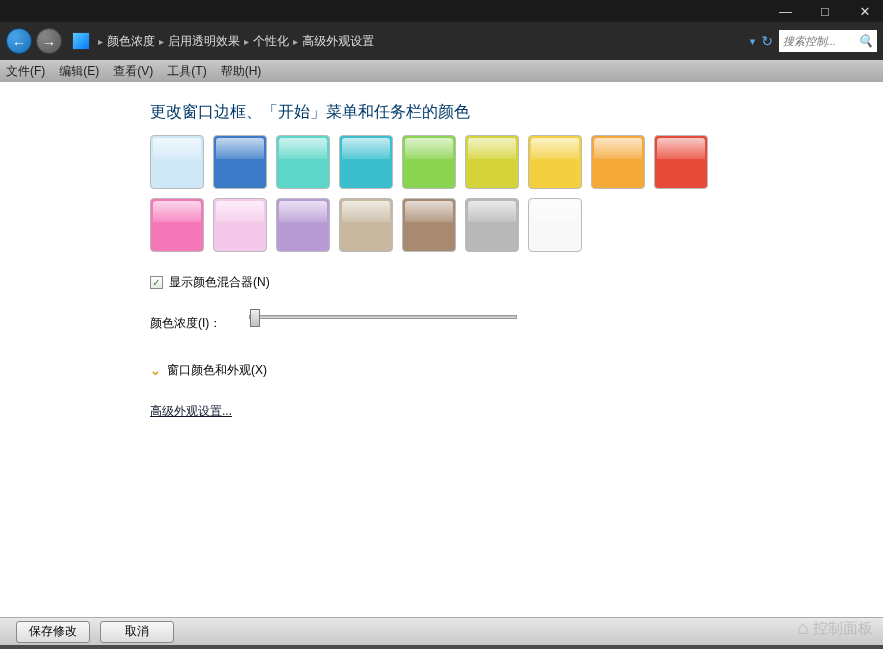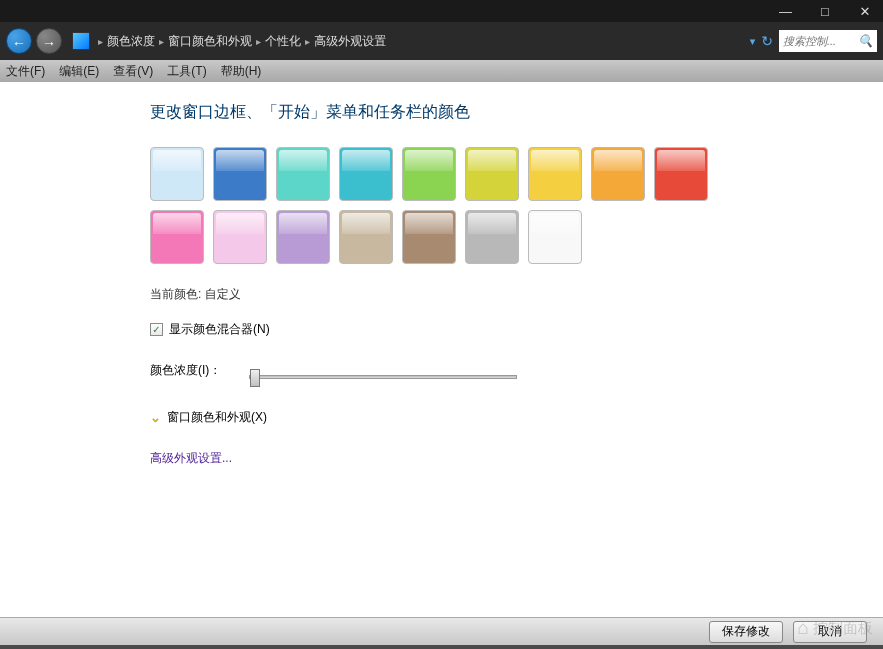--- a/index.html
+++ b/index.html
@@ -111,21 +111,21 @@
     .menu-item { cursor: pointer; text-align: center; }
     .content {
       background: #fff;
       height: 535px;
       padding: 20px 20px 20px 150px;
       position: relative;
     }
     .page-title {
       font-size: 16px;
       color: #003a6a;
-      margin-bottom: 24px;
+      margin-bottom: 12px;
       font-weight: normal;
     }
     .swatches {
       display: flex;
       flex-wrap: wrap;
       gap: 9px;
       width: 570px;
       margin-bottom: 22px;
     }
     .swatch {
@@ -159,21 +159,21 @@
       background: linear-gradient(#fff, #e8e8e8);
       display: inline-flex;
       align-items: center;
       justify-content: center;
       font-size: 10px;
       color: #3a7a3a;
       cursor: pointer;
     }
     .slider-row {
       display: flex;
-      align-items: flex-end;
+      align-items: flex-start;
       gap: 28px;
       margin-bottom: 30px;
     }
     .slider-track {
       width: 268px;
       height: 4px;
       background: linear-gradient(#bbb, #ddd);
       border: 1px solid #999;
       position: relative;
     }
@@ -193,29 +193,30 @@
       gap: 6px;
       margin-bottom: 24px;
       cursor: pointer;
     }
     .chevron {
       color: #d4a82a;
       font-size: 13px;
       font-weight: bold;
     }
     .link {
-      color: #4c1d95;
-      cursor: pointer;
+      color: #0f172a;
+      cursor: pointer;
+      text-decoration: underline;
     }
     .footer {
       height: 28px;
       background: linear-gradient(#e8e8e8, #c8c8c8);
       border-top: 1px solid #aaa;
       display: flex;
-      justify-content: flex-end;
+      justify-content: flex-start;
       align-items: center;
       padding: 0 16px;
       gap: 10px;
       position: relative;
     }
     .btn {
       min-width: 74px;
       height: 22px;
       background: linear-gradient(#f8f8f8, #ddd);
       border: 1px solid #888;
@@ -253,21 +254,21 @@
     <span class="nav-arrow">←</span>
   </span>
   <span class="nav-circle nav-fwd">
     <span class="nav-arrow">→</span>
   </span>
   <span class="nav-icon"></span>
   <div class="breadcrumb">
     <span class="crumb-sep">▸</span>
     <span class="crumb">颜色浓度</span>
     <span class="crumb-sep">▸</span>
-    <span class="crumb">窗口颜色和外观</span>
+    <span class="crumb">启用透明效果</span>
     <span class="crumb-sep">▸</span>
     <span class="crumb">个性化</span>
     <span class="crumb-sep">▸</span>
     <span class="crumb">高级外观设置</span>
   </div>
   <div class="nav-right">
     <span class="dropdown-arrow">▾</span>
     <span class="refresh-icon">↻</span>
     <div class="searchbox">
       <input type="text" placeholder="搜索控制..." style="">
@@ -299,21 +300,20 @@
       <div class="swatch" style="background: rgb(232, 74, 58);"></div>
       <div class="swatch" style="background: rgb(244, 120, 184);"></div>
       <div class="swatch" style="background: rgb(244, 200, 232);"></div>
       <div class="swatch" style="background: rgb(184, 154, 212);"></div>
       <div class="swatch" style="background: rgb(200, 184, 160);"></div>
       <div class="swatch" style="background: rgb(168, 138, 112);"></div>
       <div class="swatch" style="background: rgb(184, 184, 184);"></div>
       <div class="swatch" style="background: rgb(248, 248, 248);"></div>
     </div>
 
-  <div class="label-row">当前颜色: 自定义</div>
 
   <div class="checkbox-row">
     <span class="checkbox">✓</span>
     <span>显示颜色混合器(N)</span>
   </div>
 
   <div class="slider-row">
     <span>颜色浓度(I)：</span>
     <div class="slider-track">
       <div class="slider-thumb"></div>

